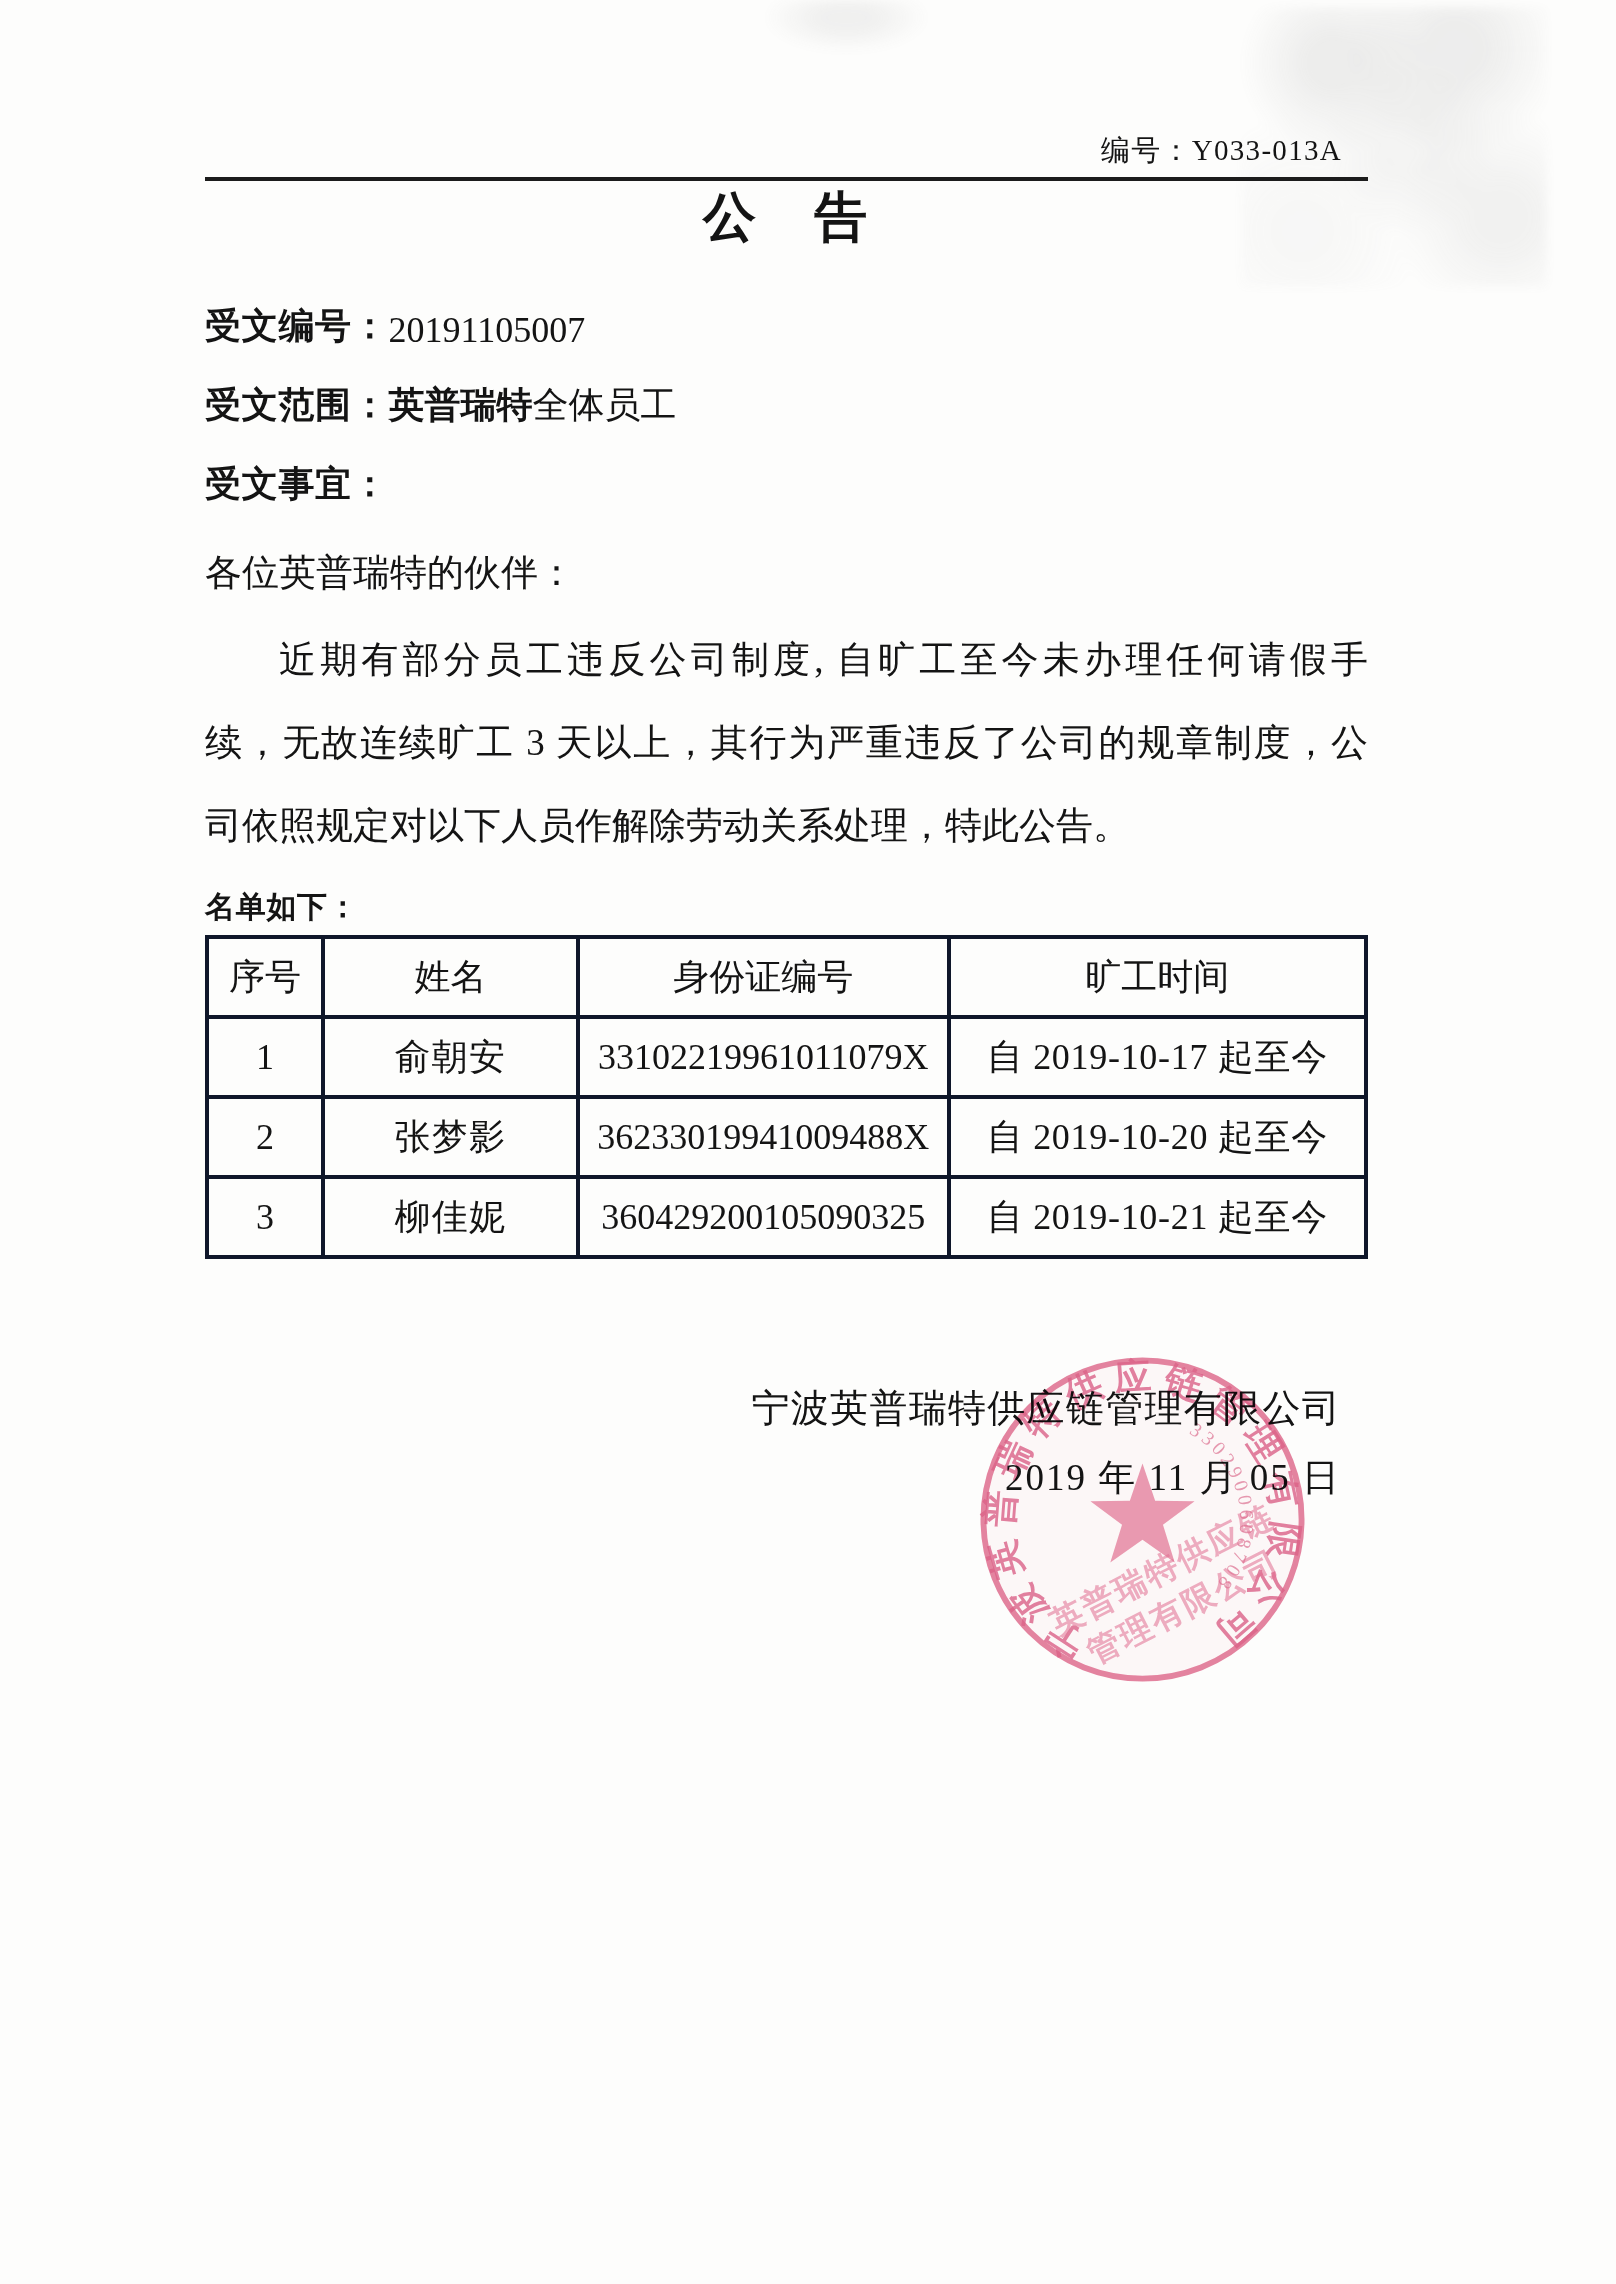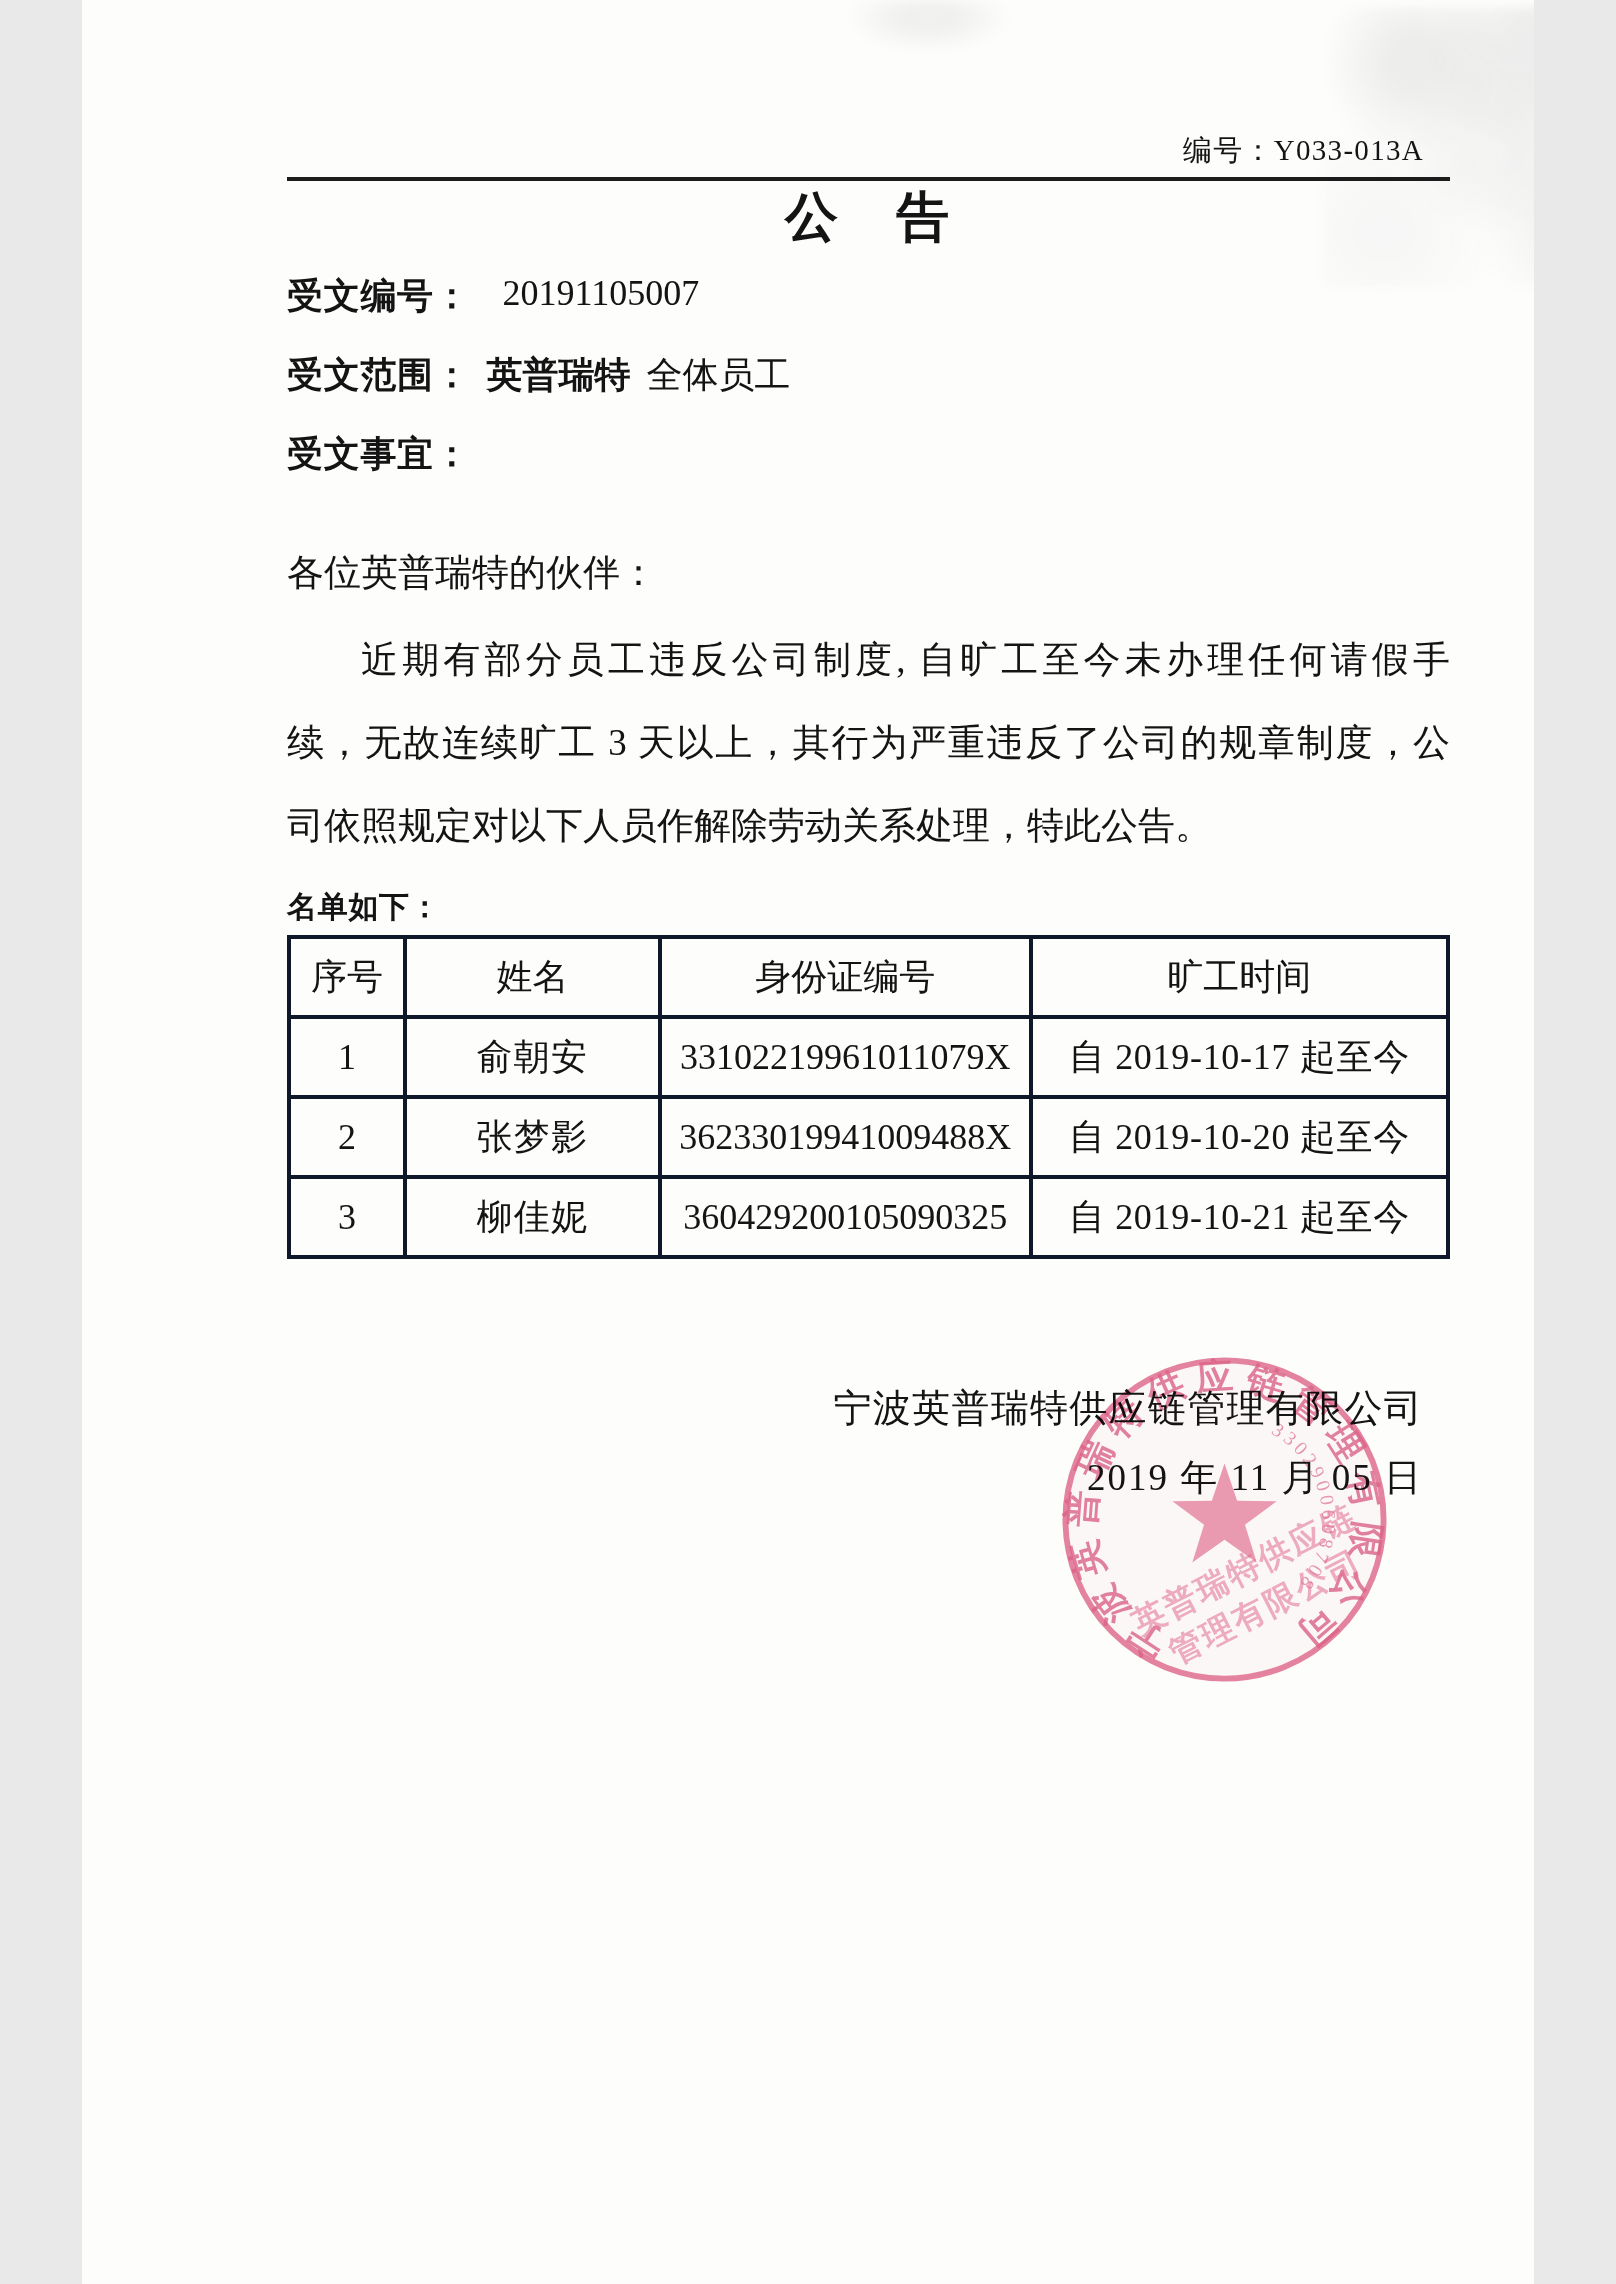--- a/index.html
+++ b/index.html
@@ -1,18 +1,18 @@
 <!DOCTYPE html>
 <html style="font-size:10.4px"><head>
 <meta charset="utf-8">
 <style>
   html,body { margin:0; padding:0; background:#e9e9e9; }
   .page {
     position:relative;
-    width:1452px; height:2284px;
+    width:1616px; height:2284px;
     margin:0 auto;
     background:#fdfdfc;
     overflow:hidden;
     font-family:"Liberation Serif","DejaVu Serif",serif;
     color:#141414;
   }
   .content {
     position:absolute; left:205px; top:0; width:1163px;
   }
   
@@ -39,23 +39,22 @@
   }
   .rule {
     margin-top:10.4px; height:3.3px; background:#1c1c1c;
   }
   .title {
     text-align:center;
     font-size:53px; line-height:72px; font-weight:bold; letter-spacing:2.6px;
   }
   .fields { margin-top:19.5px; }
   .field-line {
-    height:79px; display:flex; align-items:flex-start;
+    height:79px; display:flex; align-items:flex-end;
     font-size:36px;
-    gap:16px;
   }
   .f-label { font-weight:bold; letter-spacing:0.7px; }
   .f-bold  { font-weight:bold; }
   .f-val   { font-weight:normal; }
 
   .salutation {
     margin-top:44px; font-size:37px; line-height:39px;
   }
   .body-para { margin-top:26px; }
   .para-line {

